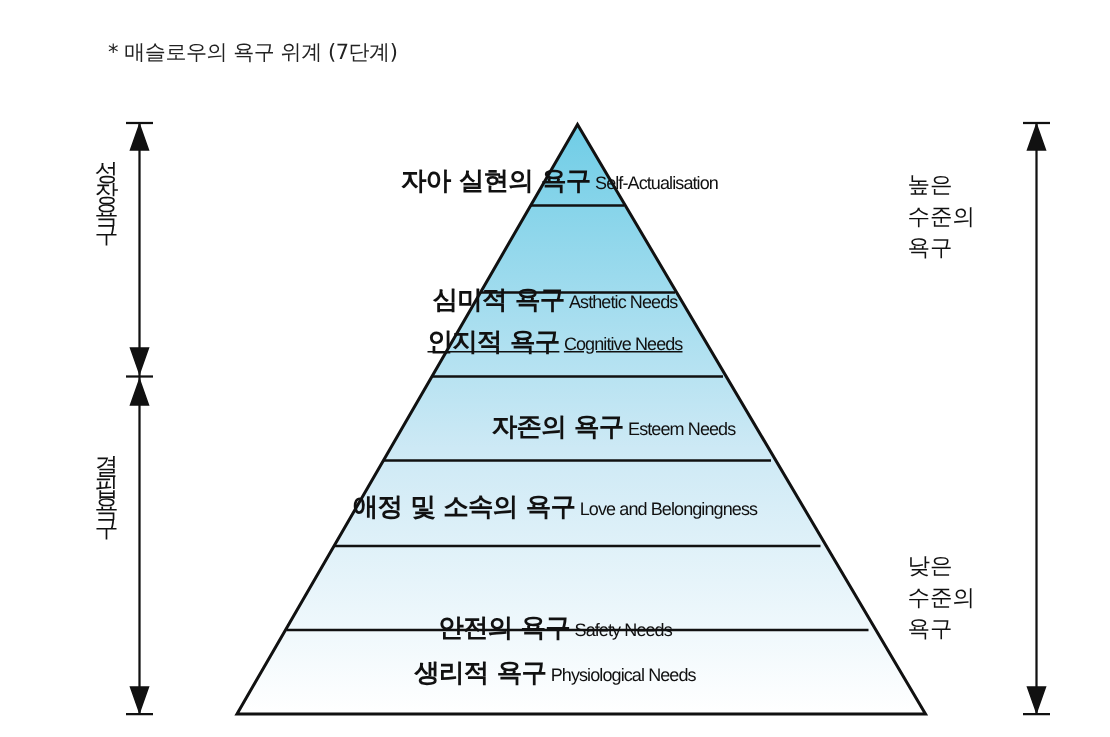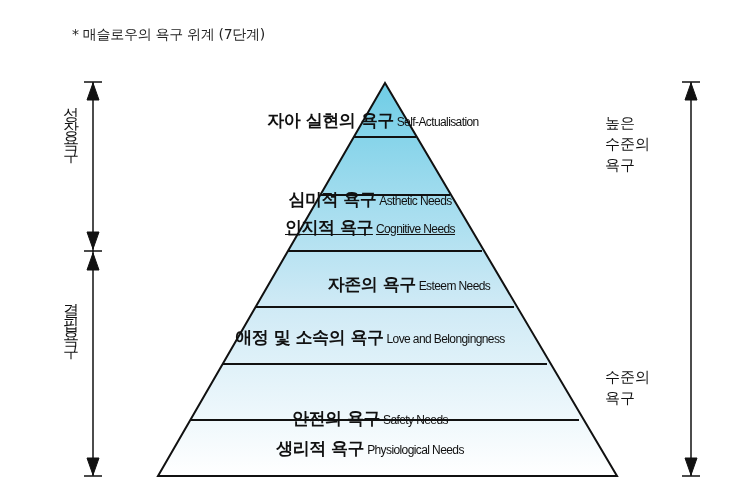--- a/index.html
+++ b/index.html
@@ -82,15 +82,16 @@
 
 <div class="vlabel" style="left:59px;top:96px;writing-mode:vertical-rl;text-orientation:upright;width:22px;letter-spacing:-2px;">성장욕구</div>
 <div class="vlabel" style="left:59px;top:292px;writing-mode:vertical-rl;text-orientation:upright;width:22px;letter-spacing:-2px;">결핍욕구</div>
 
 <div class="rlabel" style="left:605px;top:113px;">
   <div>높은</div>
   <div>수준의</div>
   <div>욕구</div>
 </div>
 <div class="rlabel" style="left:605px;top:367px;">
+  <div>낮은</div>
   <div>수준의</div>
   <div>욕구</div>
 </div>
 
 </body></html>

